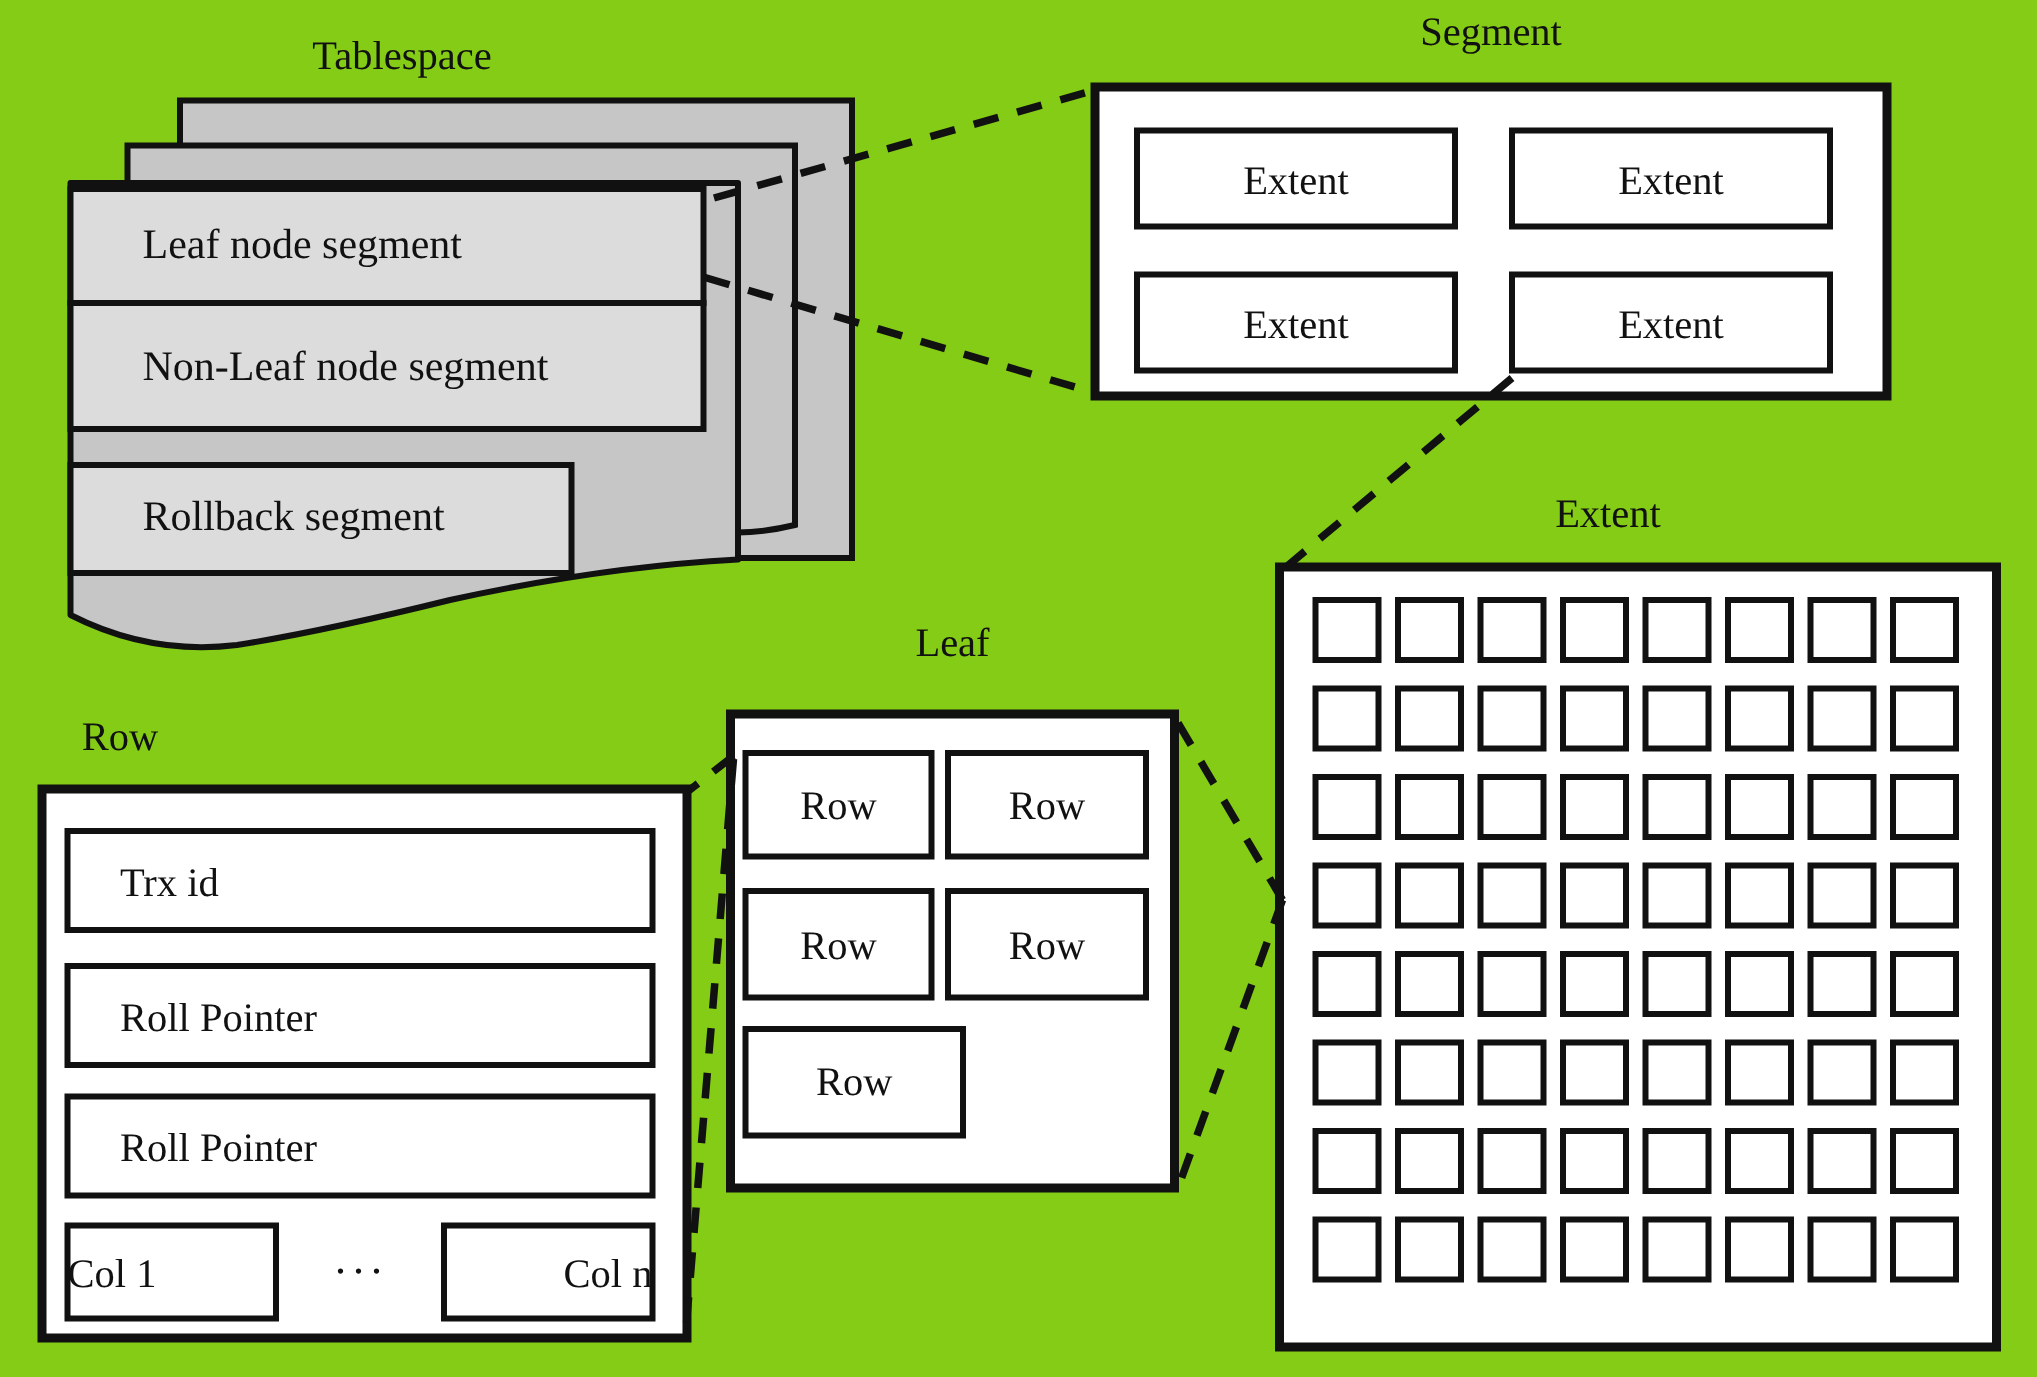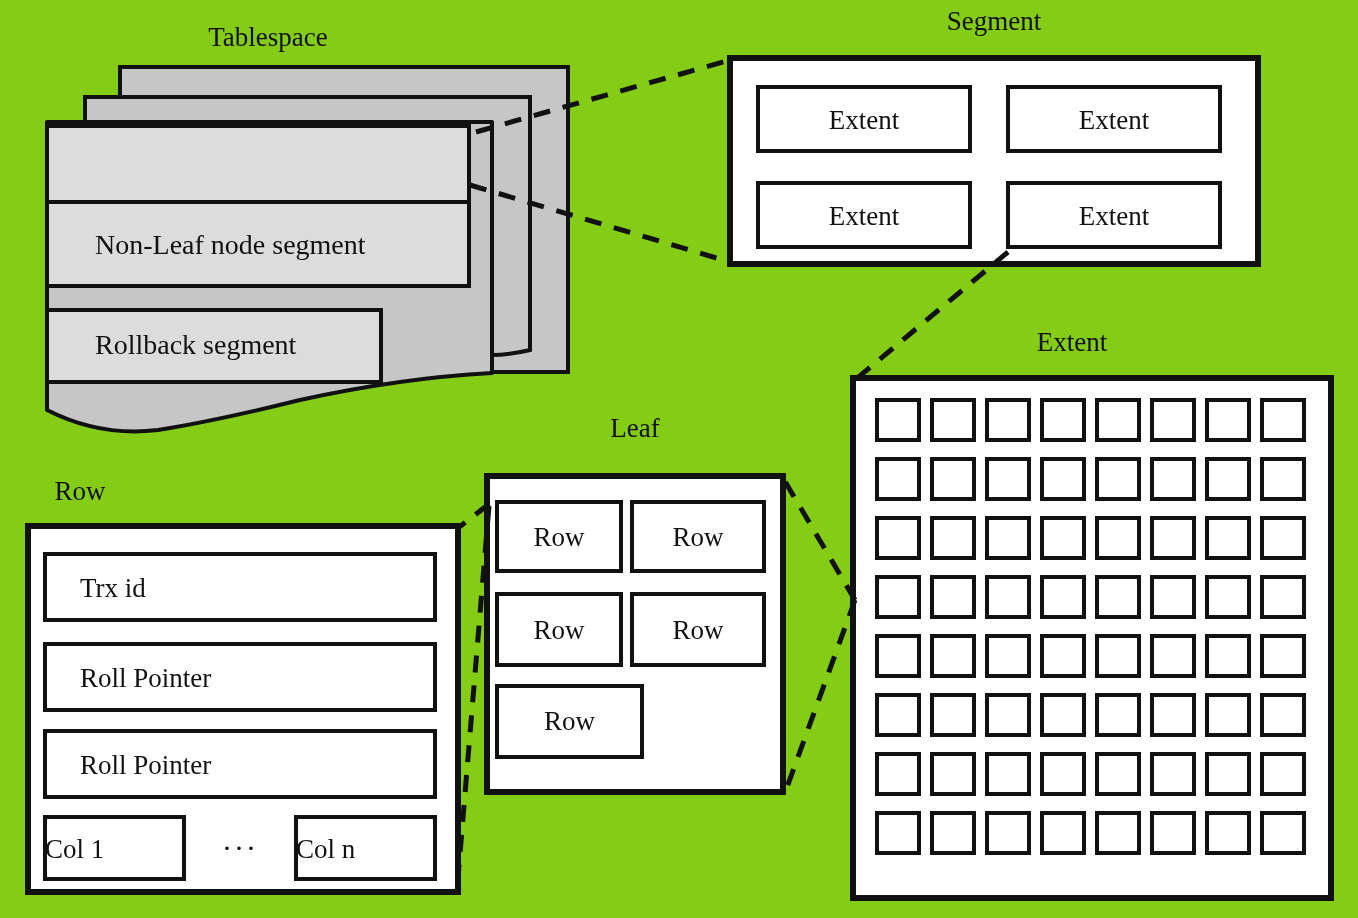--- a/index.html
+++ b/index.html
@@ -231,35 +231,36 @@
   <div class="grp-label" style="left:108px; top:24px; width:320px;">Tablespace</div>
 
   <div class="grp-label" style="left:834px; top:8px; width:320px;">Segment</div>
 
   <div class="grp-label" style="left:912px; top:329px; width:320px;">Extent</div>
 
   <div class="grp-label" style="left:475px; top:415px; width:320px;">Leaf</div>
 
   <div class="grp-label" style="left:-80px; top:478px; width:320px;">Row</div>
 
+  <div class="box-text t-28" style="left:95px; top:150px;">Leaf node segment</div>
   <div class="box-text t-28" style="left:95px; top:331px;">Rollback segment</div>
   <div class="box-text t-28" style="left:95px; top:231px;">Non-Leaf node segment</div>
 
   <div class="box-text t-27" style="left:758px; top:107px; width:212px; text-align:center;">Extent</div>
   <div class="box-text t-27" style="left:1008px; top:107px; width:212px; text-align:center;">Extent</div>
   <div class="box-text t-27" style="left:758px; top:203px; width:212px; text-align:center;">Extent</div>
   <div class="box-text t-27" style="left:1008px; top:203px; width:212px; text-align:center;">Extent</div>
 
   <div class="box-text t-27" style="left:497px; top:524px; width:124px; text-align:center;">Row</div>
   <div class="box-text t-27" style="left:632px; top:524px; width:132px; text-align:center;">Row</div>
   <div class="box-text t-27" style="left:497px; top:617px; width:124px; text-align:center;">Row</div>
   <div class="box-text t-27" style="left:632px; top:617px; width:132px; text-align:center;">Row</div>
   <div class="box-text t-27" style="left:497px; top:708px; width:145px; text-align:center;">Row</div>
 
   <div class="box-text t-27" style="left:80px; top:575px;">Trx id</div>
   <div class="box-text t-27" style="left:80px; top:665px;">Roll Pointer</div>
   <div class="box-text t-27" style="left:80px; top:752px;">Roll Pointer</div>
 
   <div class="box-text t-27" style="left:45px; top:836px; width:139px; ">Col 1</div>
   <div class="ellipsis-dots" style="left:184px; top:831px; width:112px; text-align:center;">···</div>
-  <div class="box-text t-27" style="left:296px; top:836px; width:139px; text-align:left;">Col n</div>
+  <div class="box-text t-27" style="left:296px; top:836px; width:139px; text-align:right;">Col n</div>
 
 </div>
 
 </body></html>

